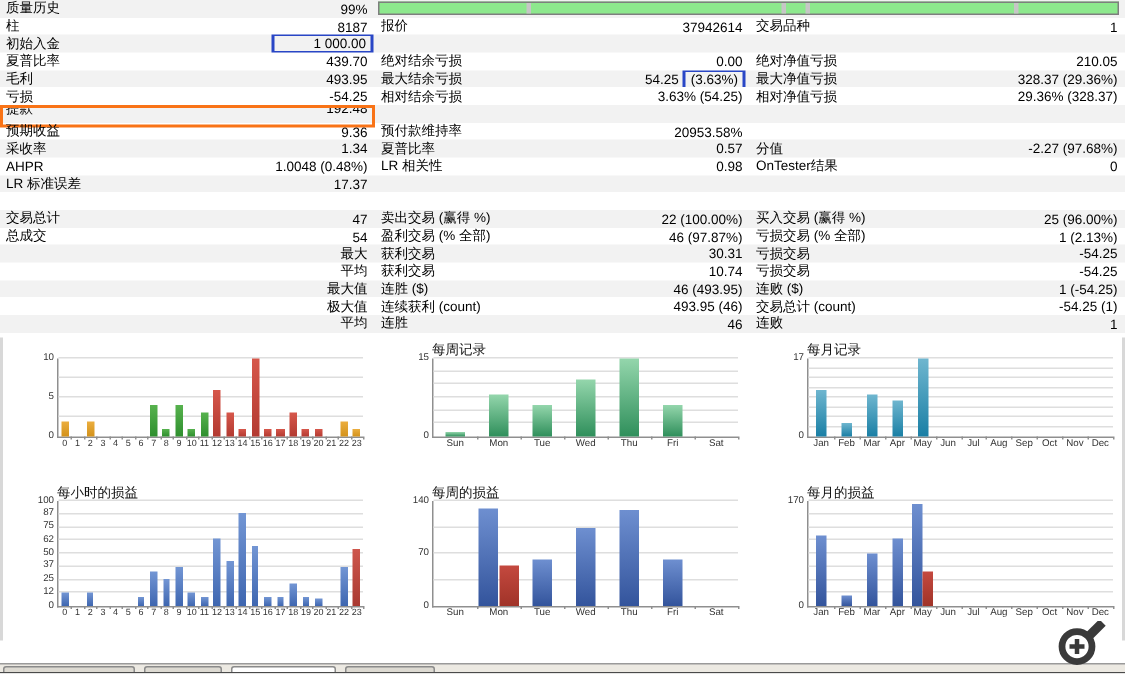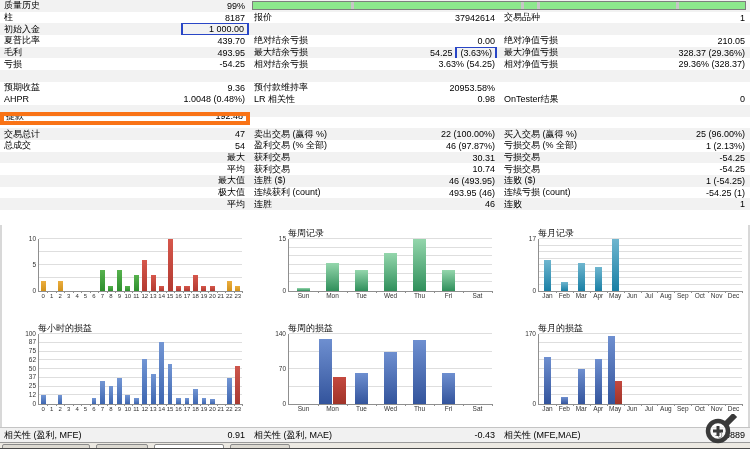--- a/index.html
+++ b/index.html
@@ -4,21 +4,21 @@
 <style>
   html,body{margin:0;padding:0;background:#fff;}
   .app{position:relative;width:750px;height:449px;background:#fff;overflow:hidden;
        font-family:"Liberation Sans","DejaVu Sans",sans-serif;font-size:9px;color:#000;}
   
   .stats{position:absolute;left:0;top:0;width:750px;height:222px;}
   .srow{display:flex;height:11.68px;}
   .srow.alt{background:#F2F2F2;}
   .scell{width:250px;box-sizing:border-box;display:flex;justify-content:space-between;
          align-items:center;padding:0 5px 0 4px;overflow:hidden;}
-  .scell.hlrow{border:4px solid #f97316;padding:0 3px 5px 2px;margin-top:42px;}
+  .scell.hlrow{border:2px solid #f97316;padding:0 3px 11px 2px;}
   .slbl{white-space:nowrap;}
   .sval{white-space:nowrap;display:flex;align-items:center;}
   .hlval{border:2px solid #2946C6;padding:0 3px;margin:-1px -4px -1px 0;min-width:58px;text-align:right;}
   .hlval.v2{min-width:0;margin:-1px -2px -1px 3px;text-align:left;}
   .qbar{position:absolute;left:252px;top:1px;width:494px;height:9px;border:1px solid #7E7E7E;box-sizing:border-box;}
   .qdiv{position:absolute;top:0;bottom:0;width:3px;background:#C6C6C6;}
   
   .chartzone{position:absolute;left:0;top:225px;width:750px;height:202px;box-sizing:border-box;
              border-left:2px solid #D8D8D8;border-right:2px solid #D8D8D8;background:#fff;}
   .chart{position:absolute;width:244px;}
@@ -171,20 +171,40 @@
             <span>9.36</span>
           </span>
         </div>
         <div class="scell">
           <span class="slbl">预付款维持率</span>
           <span class="sval">
             <span>20953.58%</span>
           </span>
         </div>
       </div>
+      <div class="srow alt">
+        <div class="scell">
+          <span class="slbl">采收率</span>
+          <span class="sval">
+            <span>1.34</span>
+          </span>
+        </div>
+        <div class="scell">
+          <span class="slbl">夏普比率</span>
+          <span class="sval">
+            <span>0.57</span>
+          </span>
+        </div>
+        <div class="scell">
+          <span class="slbl">分值</span>
+          <span class="sval">
+            <span>-2.27 (97.68%)</span>
+          </span>
+        </div>
+      </div>
       <div class="srow">
         <div class="scell">
           <span class="slbl">AHPR</span>
           <span class="sval">
             <span>1.0048 (0.48%)</span>
           </span>
         </div>
         <div class="scell">
           <span class="slbl">LR 相关性</span>
           <span class="sval">
@@ -192,20 +212,26 @@
           </span>
         </div>
         <div class="scell">
           <span class="slbl">OnTester结果</span>
           <span class="sval">
             <span>0</span>
           </span>
         </div>
       </div>
       <div class="srow alt">
+        <div class="scell">
+          <span class="slbl">LR 标准误差</span>
+          <span class="sval">
+            <span>17.37</span>
+          </span>
+        </div>
         <div class="scell"></div>
       </div>
       <div class="srow">
         <div class="scell"></div>
         <div class="scell"></div>
         <div class="scell"></div>
       </div>
       <div class="srow alt">
         <div class="scell">
           <span class="slbl">交易总计</span>
@@ -313,21 +339,21 @@
             <span>极大值</span>
           </span>
         </div>
         <div class="scell">
           <span class="slbl">连续获利 (count)</span>
           <span class="sval">
             <span>493.95 (46)</span>
           </span>
         </div>
         <div class="scell">
-          <span class="slbl">连续亏损 (count)</span>
+          <span class="slbl">交易总计 (count)</span>
           <span class="sval">
             <span>-54.25 (1)</span>
           </span>
         </div>
       </div>
       <div class="srow alt">
         <div class="scell">
           <span class="slbl"></span>
           <span class="sval">
             <span>平均</span>
@@ -670,34 +696,20 @@
           <div class="bar" style="width: 3.5%; left: 2.41667%; height: 67.6471%; background: linear-gradient(rgb(110, 143, 208), rgb(51, 84, 156));"></div>
           <div class="bar" style="width: 3.5%; left: 10.75%; height: 10.5882%; background: linear-gradient(rgb(110, 143, 208), rgb(51, 84, 156));"></div>
           <div class="bar" style="width: 3.5%; left: 19.0833%; height: 50%; background: linear-gradient(rgb(110, 143, 208), rgb(51, 84, 156));"></div>
           <div class="bar" style="width: 3.5%; left: 27.4167%; height: 64.7059%; background: linear-gradient(rgb(110, 143, 208), rgb(51, 84, 156));"></div>
           <div class="bar" style="width: 3.5%; left: 34%; height: 97.0588%; background: linear-gradient(rgb(110, 143, 208), rgb(51, 84, 156));"></div>
           <div class="bar" style="width: 3.5%; left: 37.5%; height: 32.3529%; background: linear-gradient(rgb(196, 73, 63), rgb(160, 51, 40));"></div>
         </div>
       </div>
     </div>
 
-  <div class="corr">
-      <div class="scell">
-        <span class="slbl">相关性 (盈利, MFE)</span>
-        <span class="sval">0.91</span>
-      </div>
-      <div class="scell">
-        <span class="slbl">相关性 (盈利, MAE)</span>
-        <span class="sval">-0.43</span>
-      </div>
-      <div class="scell">
-        <span class="slbl">相关性 (MFE,MAE)</span>
-        <span class="sval">-0.5889</span>
-      </div>
-    </div>
 
   <div class="tabbar">
     <span class="tab" style="left:2px;width:88px;"></span>
     <span class="tab" style="left:96px;width:52px;"></span>
     <span class="tab sel" style="left:154px;width:70px;"></span>
     <span class="tab" style="left:230px;width:60px;"></span>
   </div>
 
   <button class="zoombtn" title="">
     <svg width="36" height="32" viewBox="0 0 36 32">

